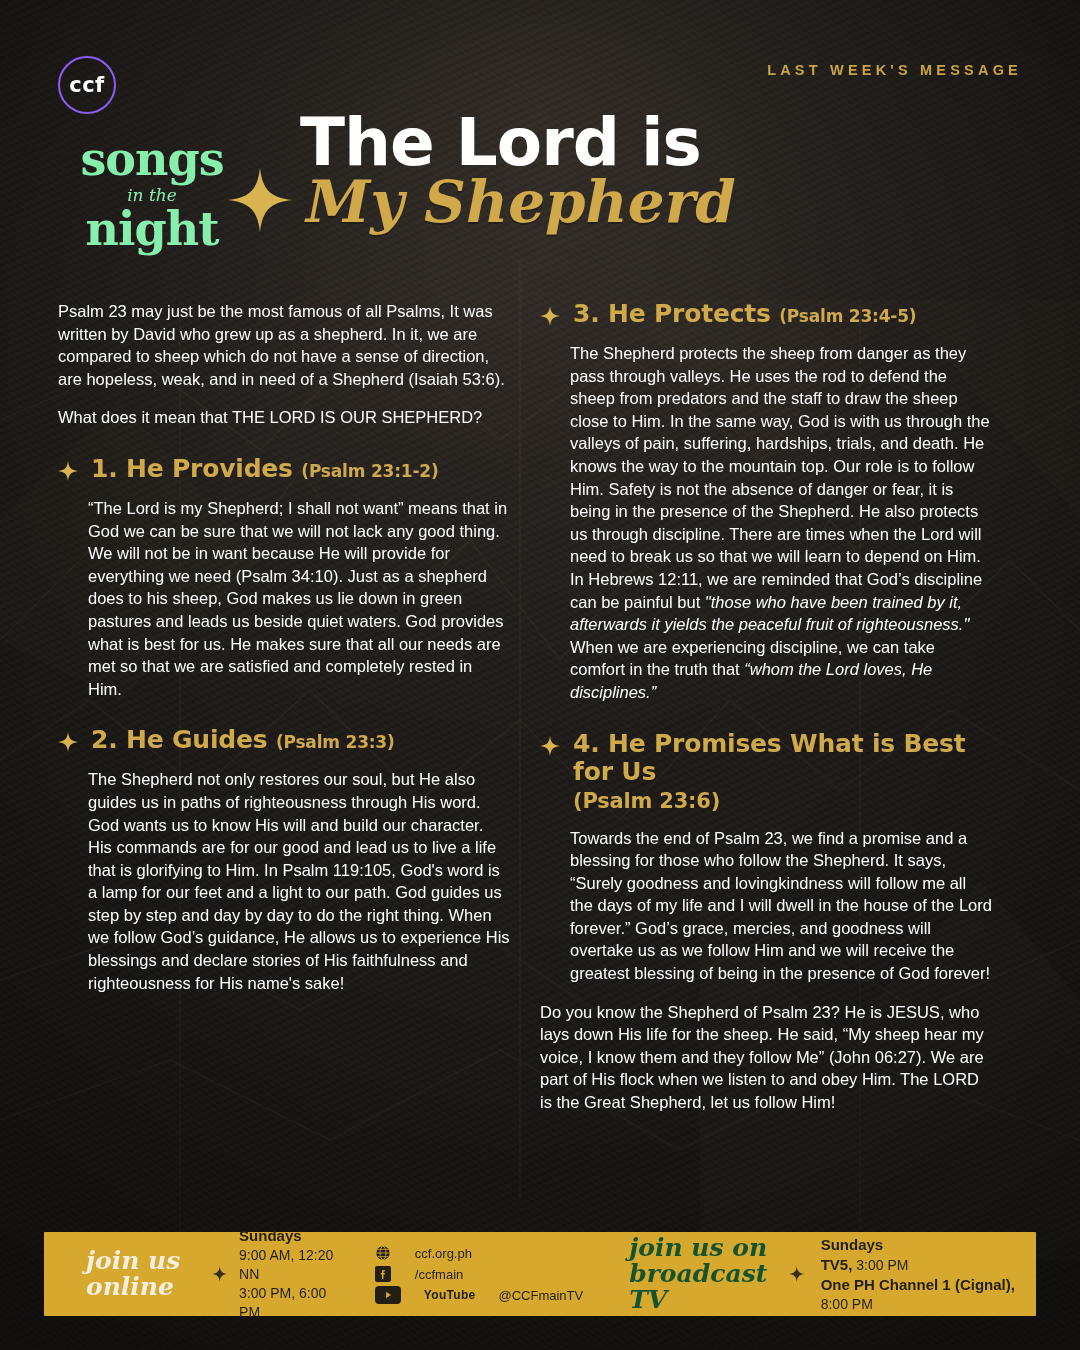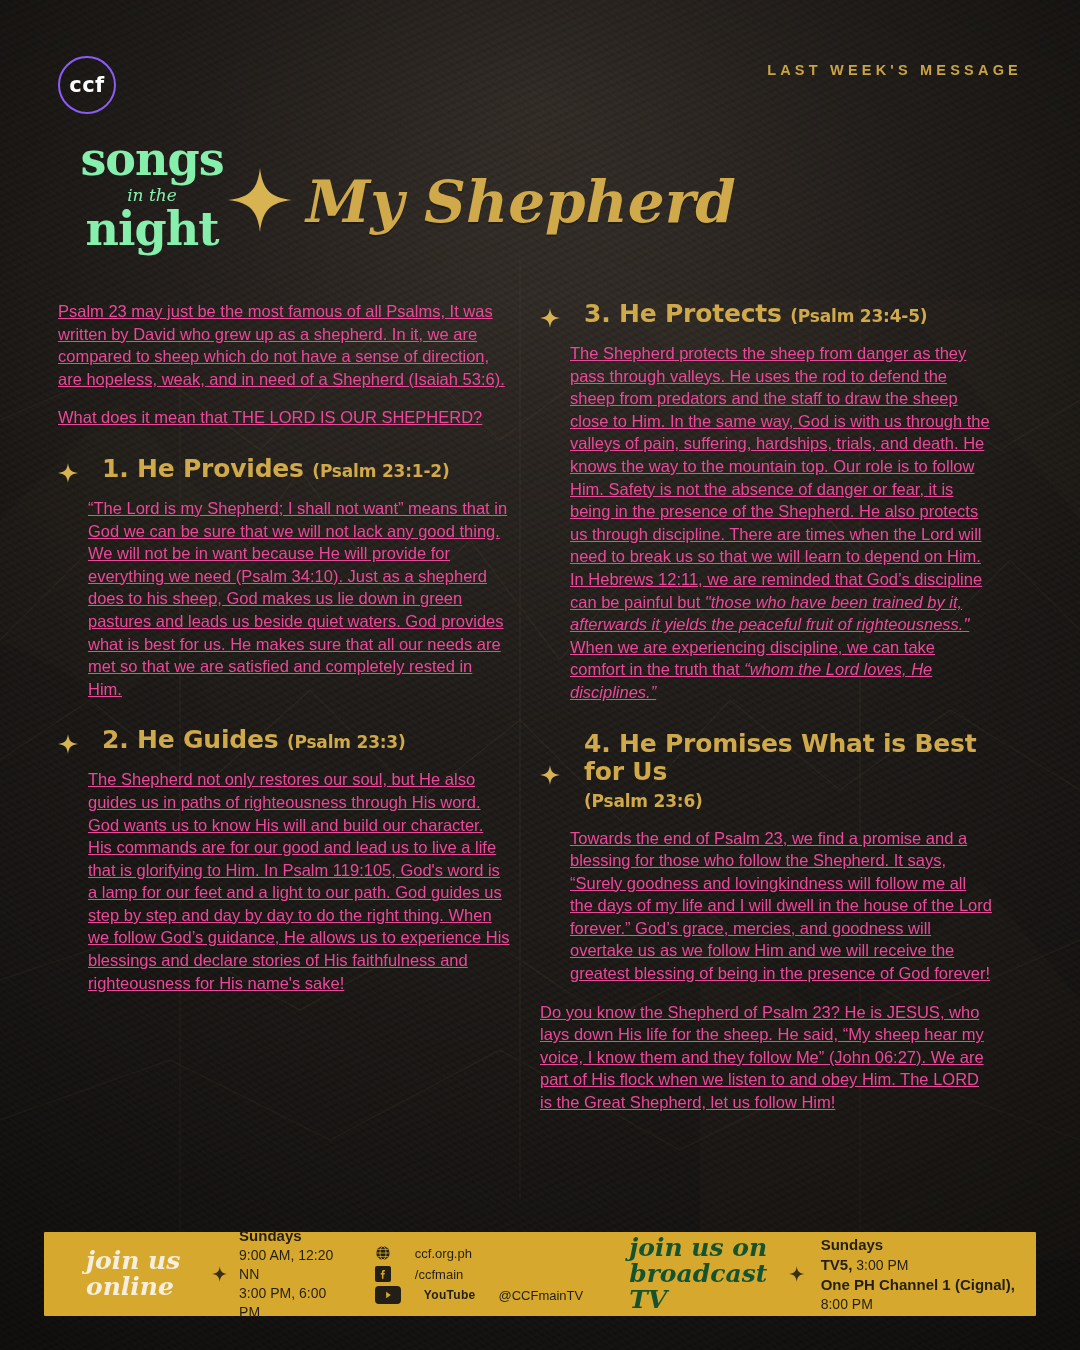--- a/index.html
+++ b/index.html
@@ -86,36 +86,36 @@
     font-size: 58px; color: #cfa94a; letter-spacing: 0px;
     text-shadow: 0 2px 0 rgba(0,0,0,.25);
   }
 
   
   .col { position: absolute; top: 300px; width: 452px; }
   .col-left  { left: 58px; }
   .col-right { left: 540px; }
 
   p.body {
-    font-size: 16.5px; line-height: 22.6px; color: #ec4899; margin-bottom: 16px; text-decoration: underline;
+    font-size: 16.5px; line-height: 22.6px; color: #ffffff; margin-bottom: 16px;
   }
   p.body.indent { padding-left: 30px; }
   .em-italic { font-style: italic; }
 
   .heading {
-    display: flex; align-items: center; gap: 24px;
+    display: flex; align-items: flex-start; gap: 13px;
     margin: 26px 0 12px 0;
   }
   .heading .spark-sm { flex: none; width: 20px; height: 20px; color: #d8b351; margin-top: 6px; }
   .heading-text {
     color: #cfa94a; font-size: 25px; font-weight: 700; line-height: 28px;
     font-family: "DejaVu Sans", sans-serif; letter-spacing: -.2px;
   }
   .heading-ref { font-size: 17px; font-weight: 700; }
-  .heading-ref-2nd { display: block; font-size: 17px; font-weight: 700; margin-top: 1px; }
+  .heading-ref-2nd { display: block; font-size: 21px; font-weight: 700; margin-top: 1px; }
 
   
   .footer {
     position: absolute; left: 44px; right: 44px; bottom: 34px; height: 84px;
     background: #d6a92e;
     display: flex; align-items: center;
     color: #241f16;
     border-radius: 1px;
   }
   .f-join {
@@ -176,20 +176,21 @@
   <div class="songs-logo">
     <div class="songs-word">songs</div>
     <div class="songs-inthe">in the</div>
     <div class="night-word">night</div>
   </div>
 
   <svg class="spark-big" viewBox="0 0 100 100">
     <path d="M50 0 C54 34 66 46 100 50 C66 54 54 66 50 100 C46 66 34 54 0 50 C34 46 46 34 50 0 Z" fill="currentColor"></path>
   </svg>
 
+  <div class="title-main">The Lord is</div>
   <div class="title-script">My Shepherd</div>
 
   <div class="col col-left">
 
     <p class="body">Psalm 23 may just be the most famous of all Psalms, It was written by David who grew up as a shepherd. In it, we are compared to sheep which do not have a sense of direction, are hopeless, weak, and in need of a Shepherd (Isaiah 53:6).</p>
     <p class="body">What does it mean that THE LORD IS OUR SHEPHERD?</p>
 
     <div class="heading">
       <svg class="spark-sm" viewBox="0 0 100 100">
         <path d="M50 0 C54 34 66 46 100 50 C66 54 54 66 50 100 C46 66 34 54 0 50 C34 46 46 34 50 0 Z" fill="currentColor"></path>

